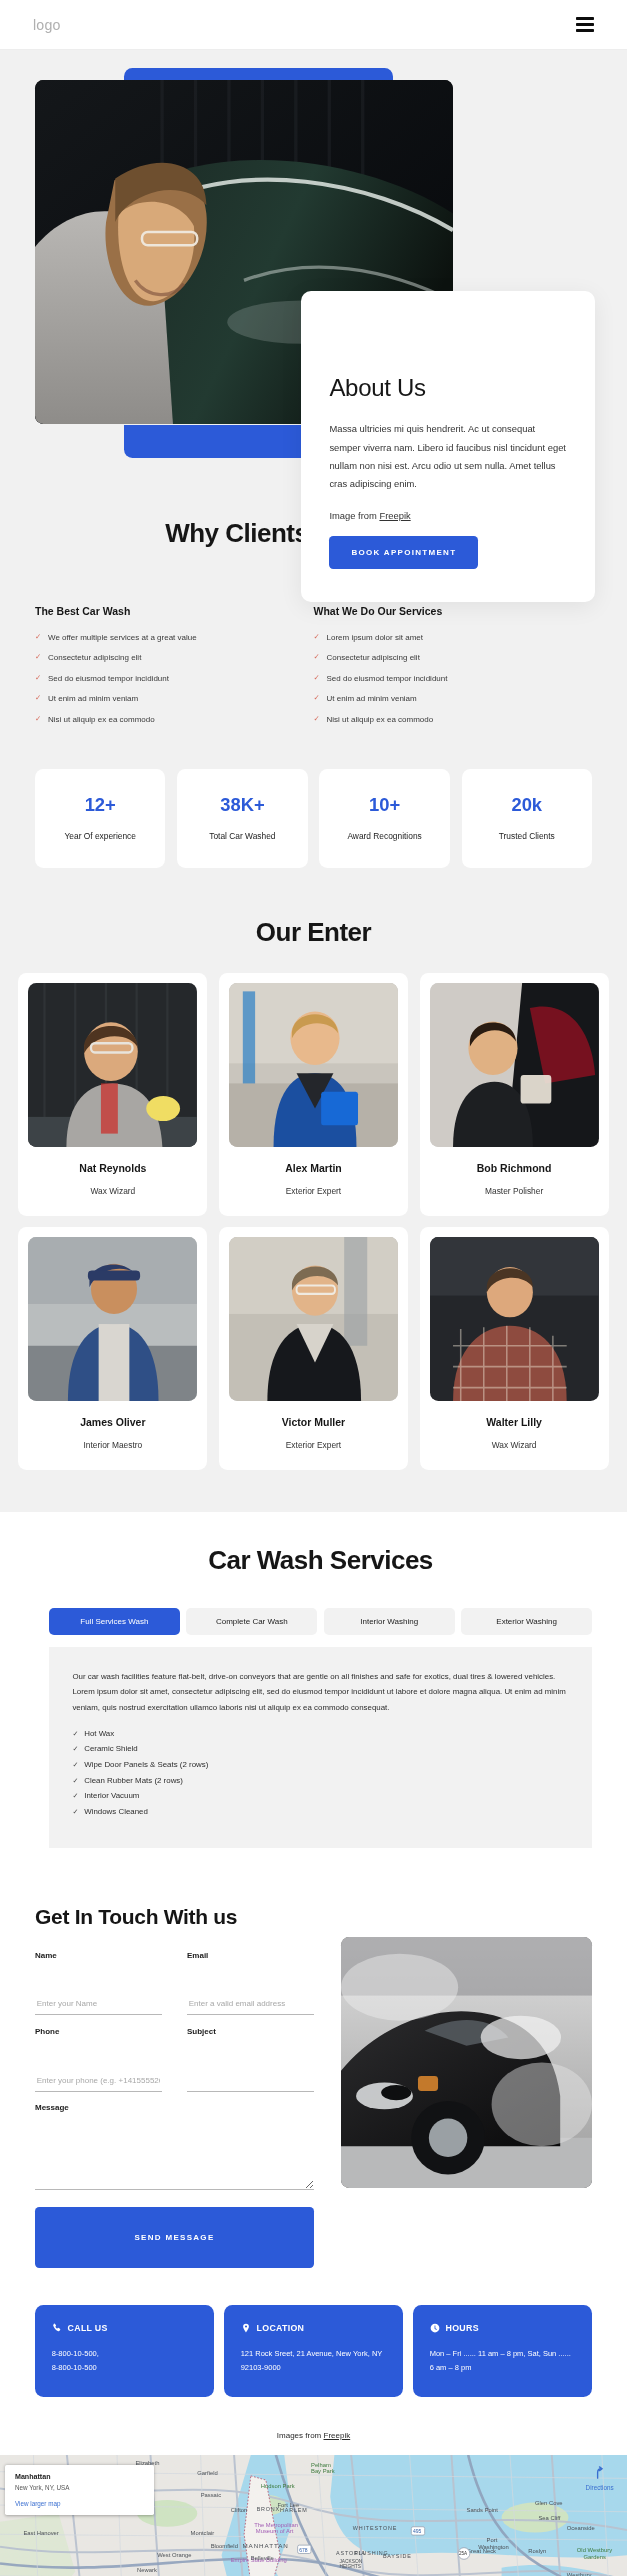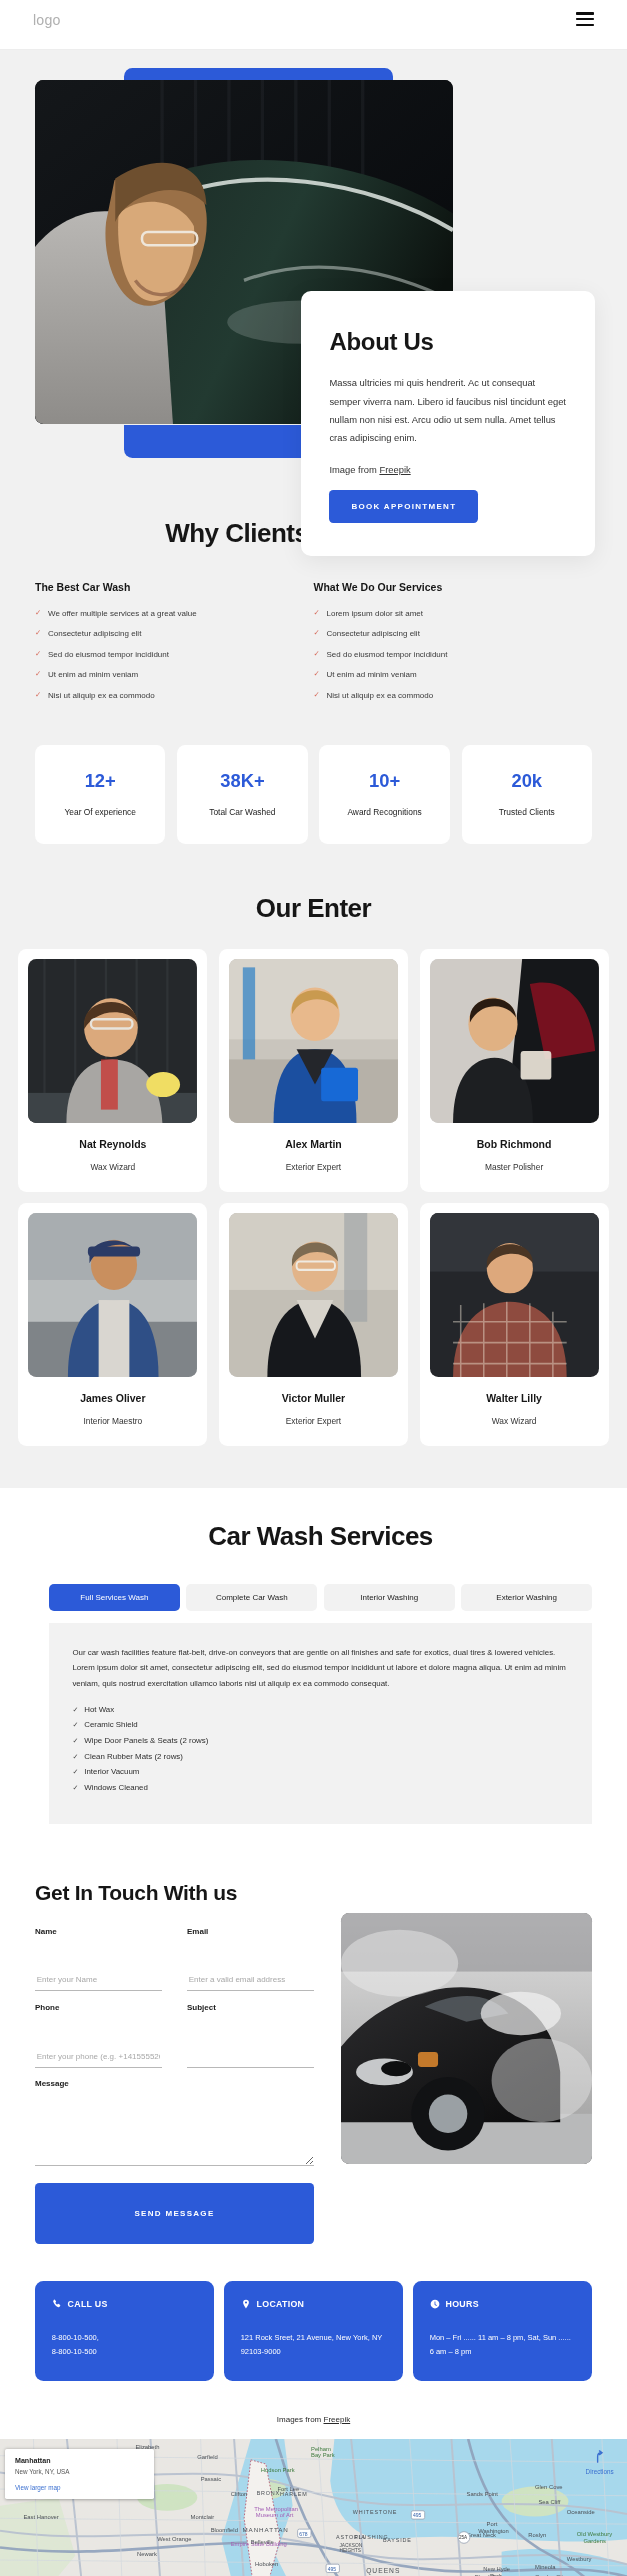--- a/index.html
+++ b/index.html
@@ -9,21 +9,21 @@
     background: #f1f1f1;
     color: #161616;
     width: 627px;
     overflow-x: hidden;
   }
   .page { width: 627px; position: relative; }
 
   
   .header {
     height: 50px; background: #ffffff; display: flex;
-    justify-content: space-between;
+    align-items: center; justify-content: space-between;
     padding: 12px 33px; border-bottom: 0.8px solid #ededed;
   }
   .logo { font-size: 14.2px; color: #b0b0b0; letter-spacing: 0.2px; font-weight: 400;}
   .burger { width: 18.4px; display: flex; flex-direction: column; gap: 3.3px; cursor: pointer; }
   .burger span { display: block; height: 2.5px; background: #0d0d0d; border-radius: 0.8px; }
 
   
   .hero { position: relative; height: 435px; background: #f1f1f1; }
   .hero-blue-top {
     position: absolute; left: 124px; top: 18.4px; width: 269px; height: 59px;
@@ -36,41 +36,41 @@
   .hero-photo svg { display:block; width:100%; height:100%; }
   .hero-blue-bottom {
     position: absolute; left: 124px; top: 375px; width: 269px; height: 33px;
     background: #2c5ad8; border-radius: 0 0 8.4px 8.4px;
   }
   .about-card {
     position: absolute; left: 301px; top: 241px; width: 294px; min-height: 242px;
     background: #fff; border-radius: 10px; padding: 37px 28.4px 33px 28.4px;
     box-shadow: 0 5px 23.4px rgba(0,0,0,.07);
   }
-  .about-card h2 { font-size: 24px; font-weight: 700; letter-spacing: -0.3px; margin-bottom: 18.4px; }
+  .about-card h2 { font-size: 24px; font-weight: 400; letter-spacing: -0.3px; margin-bottom: 18.4px; margin-top: 46px; }
   .about-card p.body { font-size: 9.4px; line-height: 1.95; color: #333; }
   .credit { font-size: 9.4px; color: #333; margin-top: 16.7px; }
   .credit a { color: #333; text-decoration: underline; }
   .btn-primary {
     display: inline-block; margin-top: 15px; background: #2c5ad8; color: #fff;
     border: none; border-radius: 4.2px; padding: 11.7px 22px; font-size: 8px;
     font-weight: 700; letter-spacing: 1.3px; cursor: pointer;
     font-family: "Liberation Sans", sans-serif;
   }
 
   
   .section { width: 627px; }
   .why { padding: 33px 35px 22px 35px; }
   h2.section-title {
     text-align: center; font-size: 26px; font-weight: 700; letter-spacing: -0.5px;
     margin-bottom: 32px;
   }
   .cols { display: flex; gap: 0; }
   .col { width: 50%; padding-right: 33px; }
-  .col h3 { font-size: 10.5px; font-weight: 700; margin-bottom: 15px; }
+  .col h3 { font-size: 10.5px; font-weight: 700; margin-bottom: 15px; margin-top: 24px; }
   .checklist { list-style: none; }
   .checklist li {
     font-size: 8px; color: #3a3a3a; display: flex; align-items: flex-start;
     gap: 6.7px; margin-bottom: 9.2px; line-height: 1.4;
   }
   .chk { color: #d66a5a; font-size: 7.5px; line-height: 1.4; }
 
   
   .stats { display: flex; gap: 11.7px; padding: 13.4px 35px 37px 35px; }
   .stat {
@@ -141,21 +141,21 @@
   }
   .contact-photo svg { display:block; width:100%; height:100%; }
 
   
   .info-wrap { background: #fff; padding: 6.7px 35px 22px 35px; }
   .info-cards { display: flex; gap: 10px; }
   .info-card {
     flex: 1; background: #2c5ad8; color: #fff; border-radius: 8.4px;
     padding: 18.4px 16.7px 22px 16.7px; min-height: 84px;
   }
-  .info-head { display: flex; align-items: center; gap: 5.9px; margin-bottom: 22px; }
+  .info-head { display: flex; align-items: center; gap: 5.9px; margin-bottom: 14px; }
   .info-head .t { font-size: 8.8px; font-weight: 700; letter-spacing: 0.3px; }
   .info-card .line { font-size: 7.5px; line-height: 1.85; }
   .ic { width: 10px; height: 10px; display:inline-block; }
   .images-credit { text-align: center; font-size: 8px; color: #2a2a2a; padding: 11.7px 0 0 0; background:#fff;}
   .images-credit a { color: #2a2a2a; text-decoration: underline; }
 
   
   .map-wrap { position: relative; width: 627px; height: 242px; overflow: hidden; background: #e8e7e4; }
   .map-wrap svg.mapbase { display:block; width: 627px; height: 242px; }
   .map-card {

